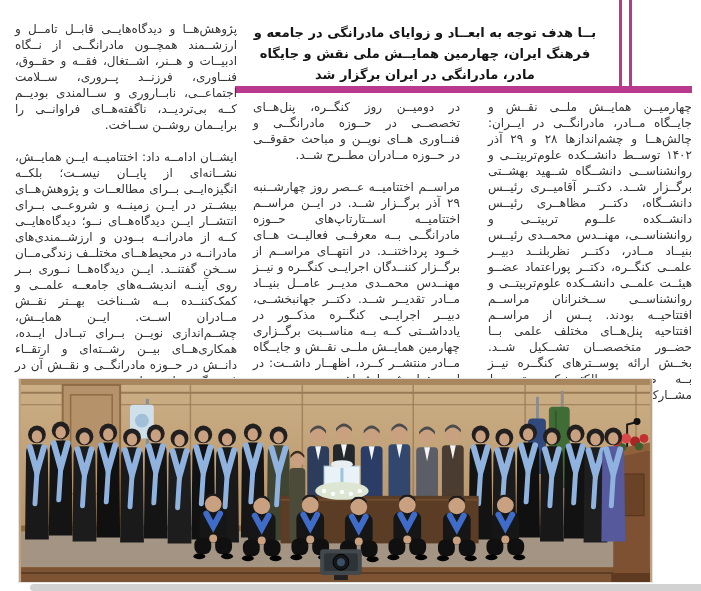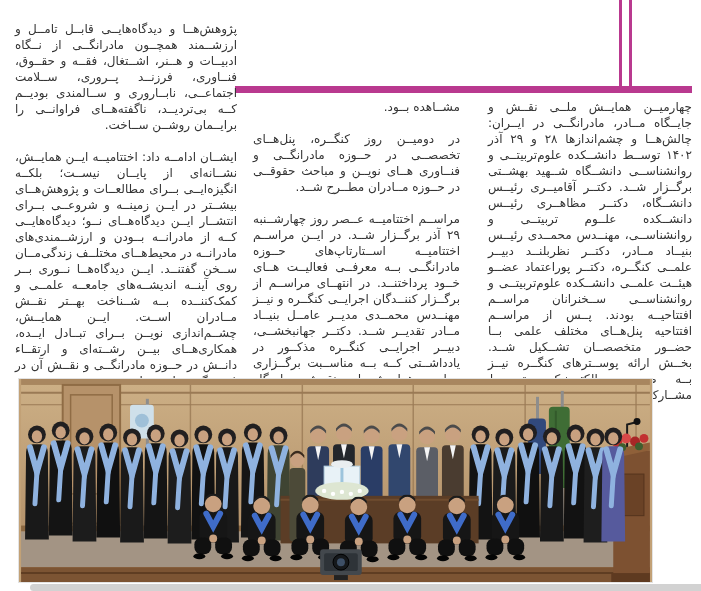--- a/index.html
+++ b/index.html
@@ -37,29 +37,29 @@
                 background:#d2d2d2;border-radius:4px 0 0 4px;}
 </style>
 </head>
 <body>
 
 <div class="page" id="pageRoot" style="--accent: #b9398f;">
 
   <header class="headline-block">
     <span class="accent-vline v1"></span>
     <span class="accent-vline v2"></span>
+    <h1 class="headline-text">بــا هدف توجه به ابعــاد و زوایای مادرانگی در جامعه و فرهنگ ایران، چهارمین همایــش ملی نقش و جایگاه مادر، مادرانگی در ایران برگزار شد</h1>
     <div class="headline-rule"></div>
   </header>
 
   <section class="col col-first">
     <p>چهارمیــن همایــش ملــی نقــش و جایــگاه مــادر، مادرانگــی در ایــران: چالش‌هــا و چشم‌اندازها ۲۸ و ۲۹ آذر ۱۴۰۲ توســط دانشــکده علوم‌تربیتــی و روانشناســی دانشــگاه شــهید بهشــتی برگــزار شــد. دکتــر آقامیــری رئیــس دانشــگاه، دکتــر مظاهــری رئیــس دانشــکده علــوم تربیتــی و روانشناســی، مهنــدس محمــدی رئیــس بنیــاد مــادر، دکتــر نظربلنــد دبیــر علمــی کنگــره، دکتــر پوراعتماد عضــو هیئــت علمــی دانشــکده علوم‌تربیتــی و روانشناســی ســخنرانان مراســم افتتاحیــه بودند. پــس از مراســم افتتاحیه پنل‌هــای مختلف علمی بــا حضــور متخصصــان تشــکیل شــد. بخــش ارائه پوســترهای کنگــره نیــز بــه صــورت الکترونیکی توســط مشــارکت کننــدگان قابــل اســتفاده و</p>
   </section>
 
   <section class="col col-second">
-    <p>مشــاهده بــود.</p>
     <p>در دومیــن روز کنگــره، پنل‌هــای تخصصــی در حــوزه مادرانگــی و فنــاوری هــای نویــن و مباحث حقوقــی در حــوزه مــادران مطــرح شــد.</p>
     <p>مراســم اختتامیــه عــصر روز چهارشــنبه ۲۹ آذر برگــزار شــد. در ایــن مراســم اختتامیــه اســتارتاپ‌های حــوزه مادرانگــی بــه معرفــی فعالیــت هــای خــود پرداختنــد. در انتهــای مراســم از برگــزار کننــدگان اجرایــی کنگــره و نیــز مهنــدس محمــدی مدیــر عامــل بنیــاد مــادر تقدیــر شــد. دکتــر جهانبخشــی، دبیــر اجرایــی کنگــره مذکــور در یادداشــتی کــه بــه مناســبت برگــزاری چهارمین همایــش ملــی نقــش و جایــگاه مــادر منتشــر کــرد، اظهــار داشــت: در ایــن همایــش ما شــاهد</p>
   </section>
 
   <section class="col col-third">
     <p>پژوهش‌هــا و دیدگاه‌هایــی قابــل تامــل و ارزشــمند همچــون مادرانگــی از نــگاه ادبیــات و هــنر، اشــتغال، فقــه و حقــوق، فنــاوری، فرزنــد پــروری، ســلامت اجتماعــی، نابــاروری و ســالمندی بودیــم کــه بی‌تردیــد، ناگفته‌هــای فراوانــی را برایــمان روشــن ســاخت.</p>
     <p>ایشــان ادامــه داد: اختتامیــه ایــن همایــش، نشــانه‌ای از پایــان نیســت؛ بلکــه انگیزه‌ایــی بــرای مطالعــات و پژوهش‌هــای بیشــتر در ایــن زمینــه و شروعــی بــرای انتشــار ایــن دیدگاه‌هــای نــو؛ دیدگاه‌هایــی کــه از مادرانــه بــودن و ارزشــمندی‌های مادرانــه در محیط‌هــای مختلــف زندگی‌مــان ســخن گفتنــد. ایــن دیدگاه‌هــا نــوری بــر روی آینــه اندیشــه‌های جامعــه علمــی و کمک‌کننــده بــه شــناخت بهــتر نقــش مــادران اســت. ایــن همایــش، چشــم‌اندازی نویــن بــرای تبــادل ایــده، همکاری‌هــای بیــن رشــته‌ای و ارتقــاء دانــش در حــوزه مادرانگــی و نقــش آن در فرهنــگ و جامعــه اســت.</p>
   </section>
 
   <figure class="photo-wrap" style="margin:0;" title="عکس دسته‌جمعی برگزارکنندگان و مهمانان چهارمین همایش ملی نقش و جایگاه مادر در سالن همایش">

